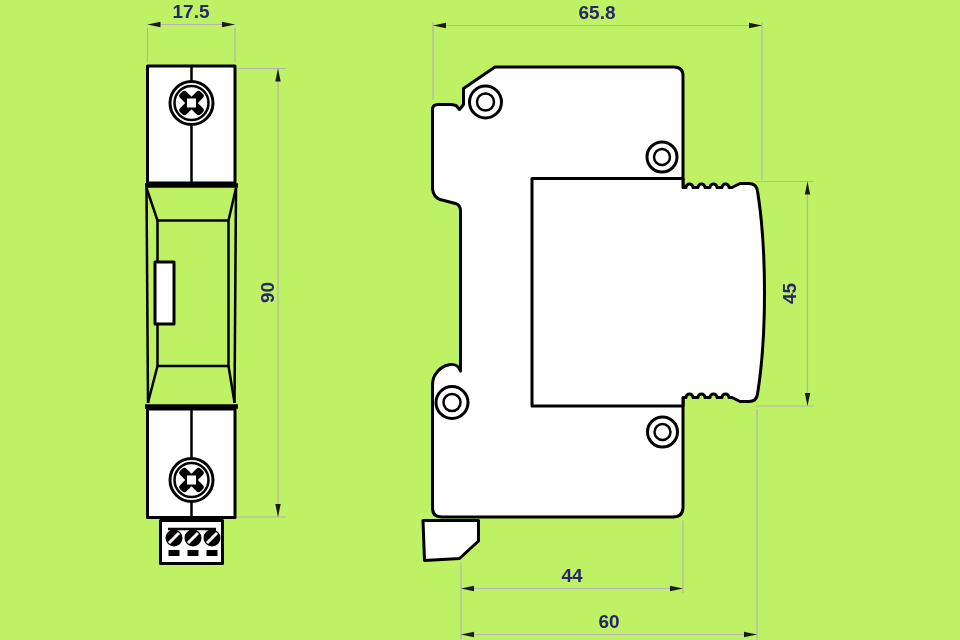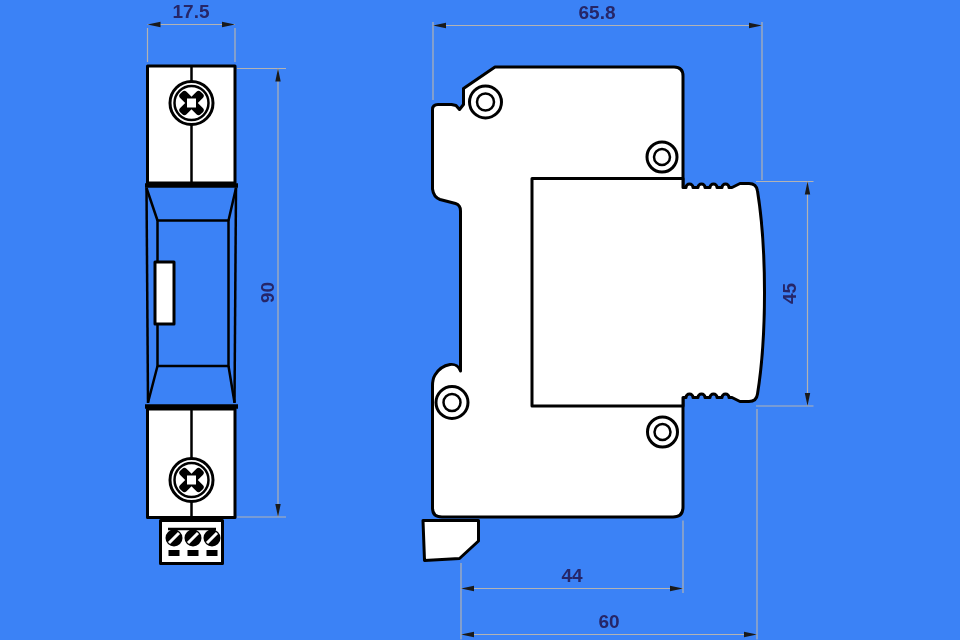--- a/index.html
+++ b/index.html
@@ -1,16 +1,16 @@
 <!DOCTYPE html>
 <html><head>
 <meta charset="utf-8">
 <style>
   html,body{margin:0;padding:0;background:#ffffff;}
-  .stage{position:relative;width:960px;height:640px;background:#3b82f6;overflow:hidden;}
+  .stage{position:relative;width:960px;height:640px;background:#bef264;overflow:hidden;}
   svg{display:block;}
   .dim-text{font:bold 19px "Liberation Sans","DejaVu Sans",sans-serif;fill:#262668;}
   .outline{fill:#ffffff;stroke:#000000;stroke-width:3;stroke-linejoin:round;}
   .outline-thin{fill:none;stroke:#000000;stroke-width:2.5;}
   .thick-band{stroke:#000000;stroke-width:4.5;}
   .dimline{stroke:#b3b3b3;stroke-width:1.2;fill:none;}
   .arrow{fill:#1a1a1a;stroke:none;}
   .dark-fill{fill:#000000;stroke:none;}
 </style>
 </head>

